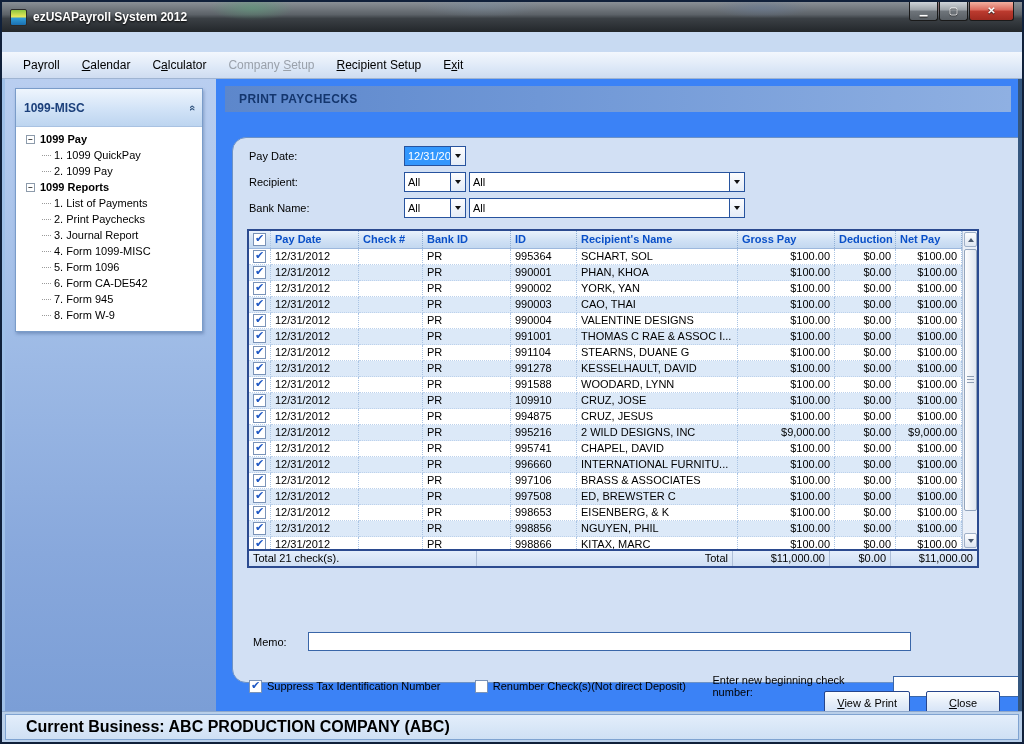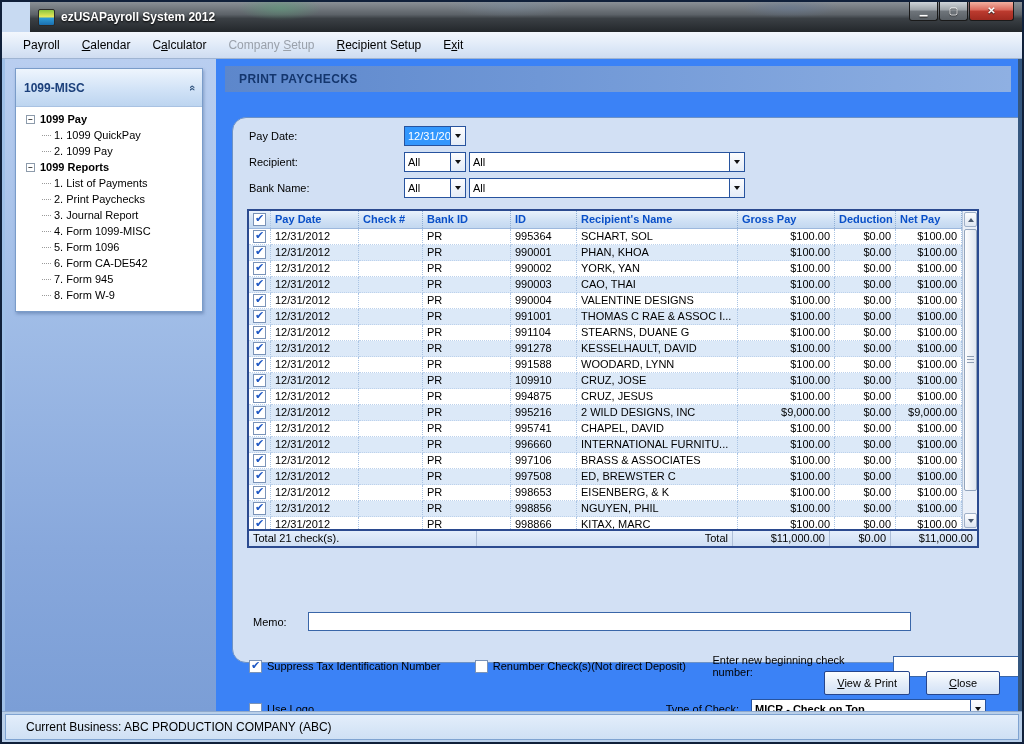--- a/index.html
+++ b/index.html
@@ -10,35 +10,35 @@
             display:flex; flex-direction:column; position:relative; overflow:hidden; }
 
   
   .titlebar { height:30px; flex:0 0 30px; position:relative;
     background:
       radial-gradient(60px 18px at 250px 6px, rgba(90,160,120,.55), transparent 70%),
       radial-gradient(90px 16px at 480px 4px, rgba(120,140,160,.45), transparent 70%),
       radial-gradient(70px 14px at 760px 6px, rgba(100,120,150,.5), transparent 70%),
       radial-gradient(50px 12px at 940px 4px, rgba(150,60,60,.35), transparent 70%),
       linear-gradient(180deg,#8a9096 0%,#5c6268 42%,#3b4045 55%,#23272b 100%);
-    display:flex; align-items:center; color:#fff;margin-left:28px; }
+    display:flex; align-items:center; color:#fff; }
   .app-icon { width:17px; height:17px; margin:0 6px 0 8px; border-radius:2px;
     background:linear-gradient(180deg,#8dc63f 0%,#e8e85a 45%,#2e9bd6 55%,#1b6fb0 100%);
     border:1px solid #2a2a2a; flex:0 0 17px; }
   .title-text { font-size:12px; font-weight:bold; text-shadow:0 1px 2px #000; }
   .caption-btns { position:absolute; right:8px; top:0; display:flex; }
   .cap { width:29px; height:19px; border:1px solid #1a1a1a; border-top:none;
          background:linear-gradient(180deg,#cfd4d9 0%,#9aa0a6 45%,#6f757b 50%,#585e64 100%);
          color:#fff; font-size:10px; text-align:center; line-height:18px;
          border-radius:0 0 3px 3px; margin-left:1px; text-shadow:0 1px 1px #222; }
   .cap.close { width:45px; background:linear-gradient(180deg,#f2b0a0 0%,#d9675a 45%,#bc3b2f 50%,#a02a20 100%); font-weight:bold; }
 
   
   .menubar { height:27px; flex:0 0 27px; background:linear-gradient(180deg,#f3f7fd 0%,#dde8f7 60%,#cfdcf0 100%);
-             border-bottom:1px solid #9fb4d2; display:flex; align-items:center; padding-left:10px; }
+             border-bottom:1px solid #9fb4d2; display:flex; align-items:center; padding-left:10px;margin-top:20px; }
   .menu-item { font-size:12px; color:#000; padding:3px 11px; cursor:default; }
   .menu-item.disabled { color:#9aa1ab; }
   .menu-item u { text-decoration:underline; }
 
   
   .body { flex:1 1 auto; display:flex; overflow:hidden;
           border-left:3px solid #9fc0e8; border-right:4px solid #35577f; }
   .sidebar { flex:0 0 211px; background:linear-gradient(180deg,#b9cef0 0%,#a3bfe8 35%,#88a8dc 75%,#7b9ed6 100%);
              padding:9px 0 0 10px; }
   .tree-panel { width:188px; background:#fff; border:1px solid #7a9cc9; box-shadow:1px 2px 3px rgba(40,70,120,.35); }
@@ -127,21 +127,21 @@
   .actions { position:absolute; right:18px; top:612px; display:flex; gap:16px; }
   .btn { min-width:74px; height:24px; padding:0 12px; font-size:11px; color:#000;
          border:1px solid #26458c; border-radius:2px;
          background:linear-gradient(180deg,#fdfeff 0%,#e7effa 45%,#d2e1f5 100%); }
   .btn u { text-decoration:underline; }
 
   
   .statusbar { flex:0 0 31px; background:#b9cfe9; border-top:1px solid #8fa9cc; padding:2px 3px; }
   .status-inner { height:100%; border:1px solid #7fa3d1; background:linear-gradient(180deg,#e3eefb,#cfe0f4);
                   display:flex; align-items:center; padding-left:20px; }
-  .status-inner span { font-size:12px; font-weight:normal; color:#000; }
+  .status-inner span { font-size:16px; font-weight:bold; color:#000; }
 </style>
 </head>
 <body>
 
 <div class="window">
 
   <div class="titlebar">
     <div class="app-icon"></div>
     <div class="title-text">ezUSAPayroll System 2012</div>
     <div class="caption-btns">

